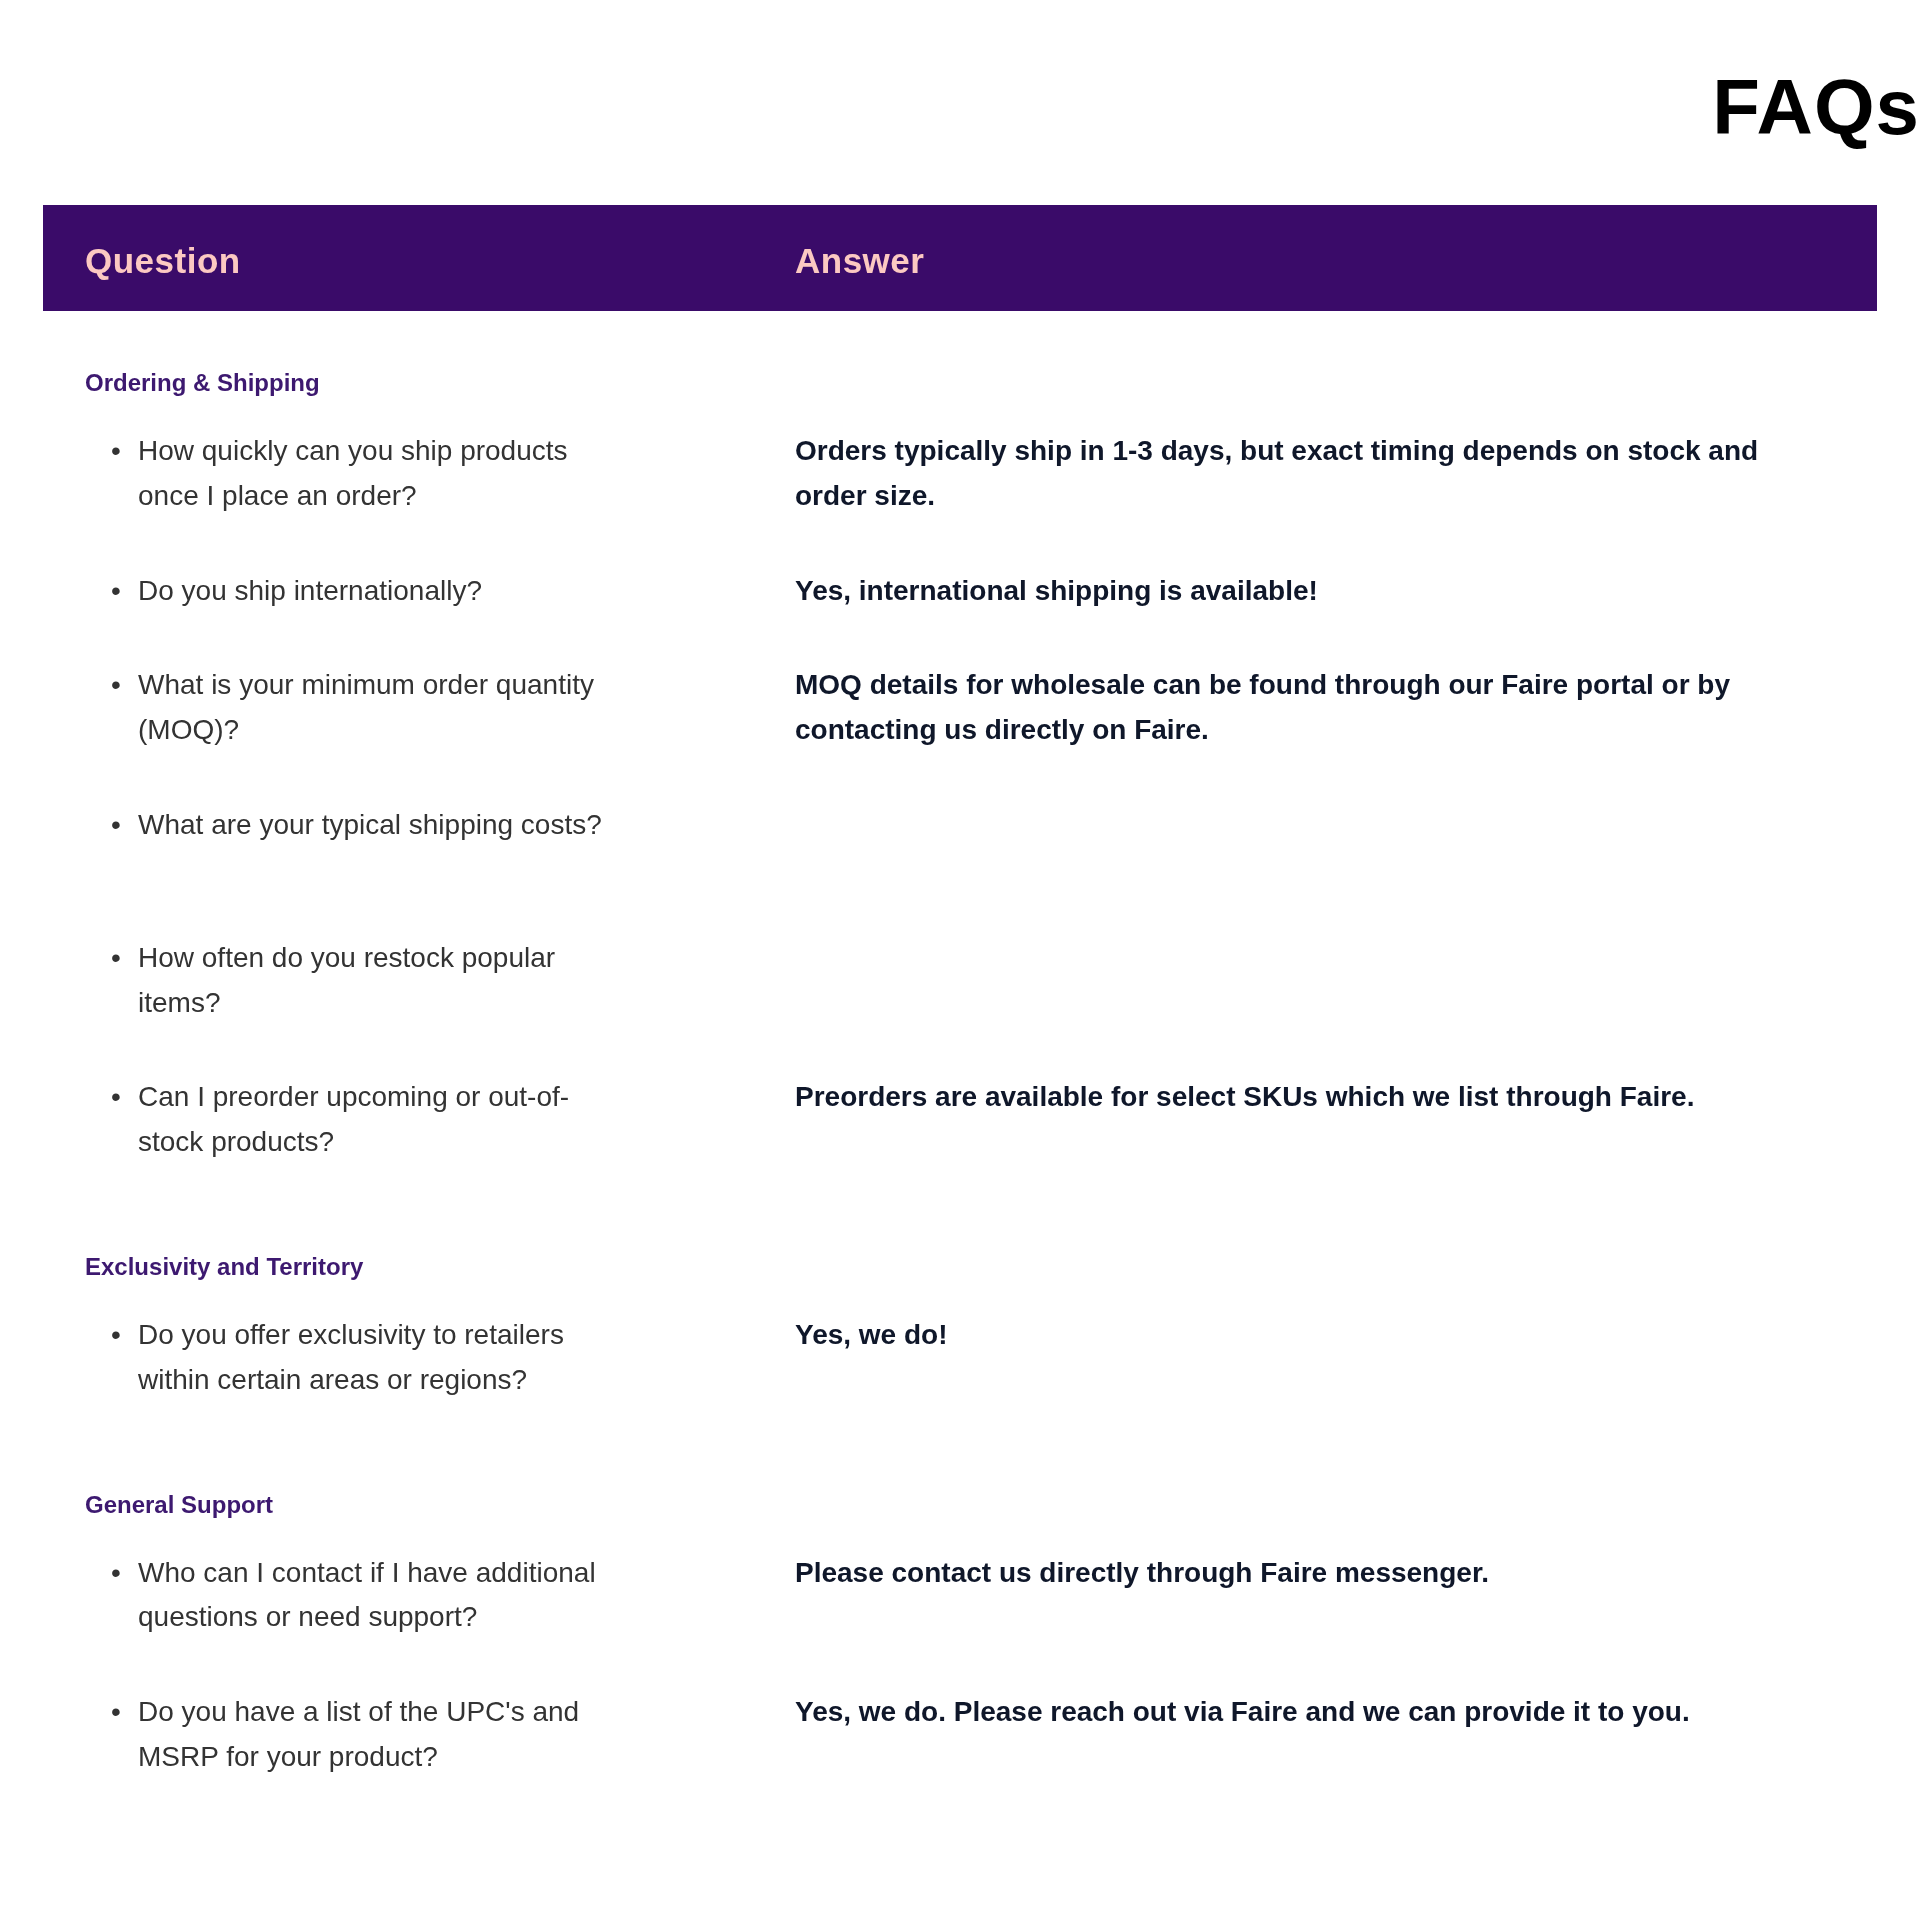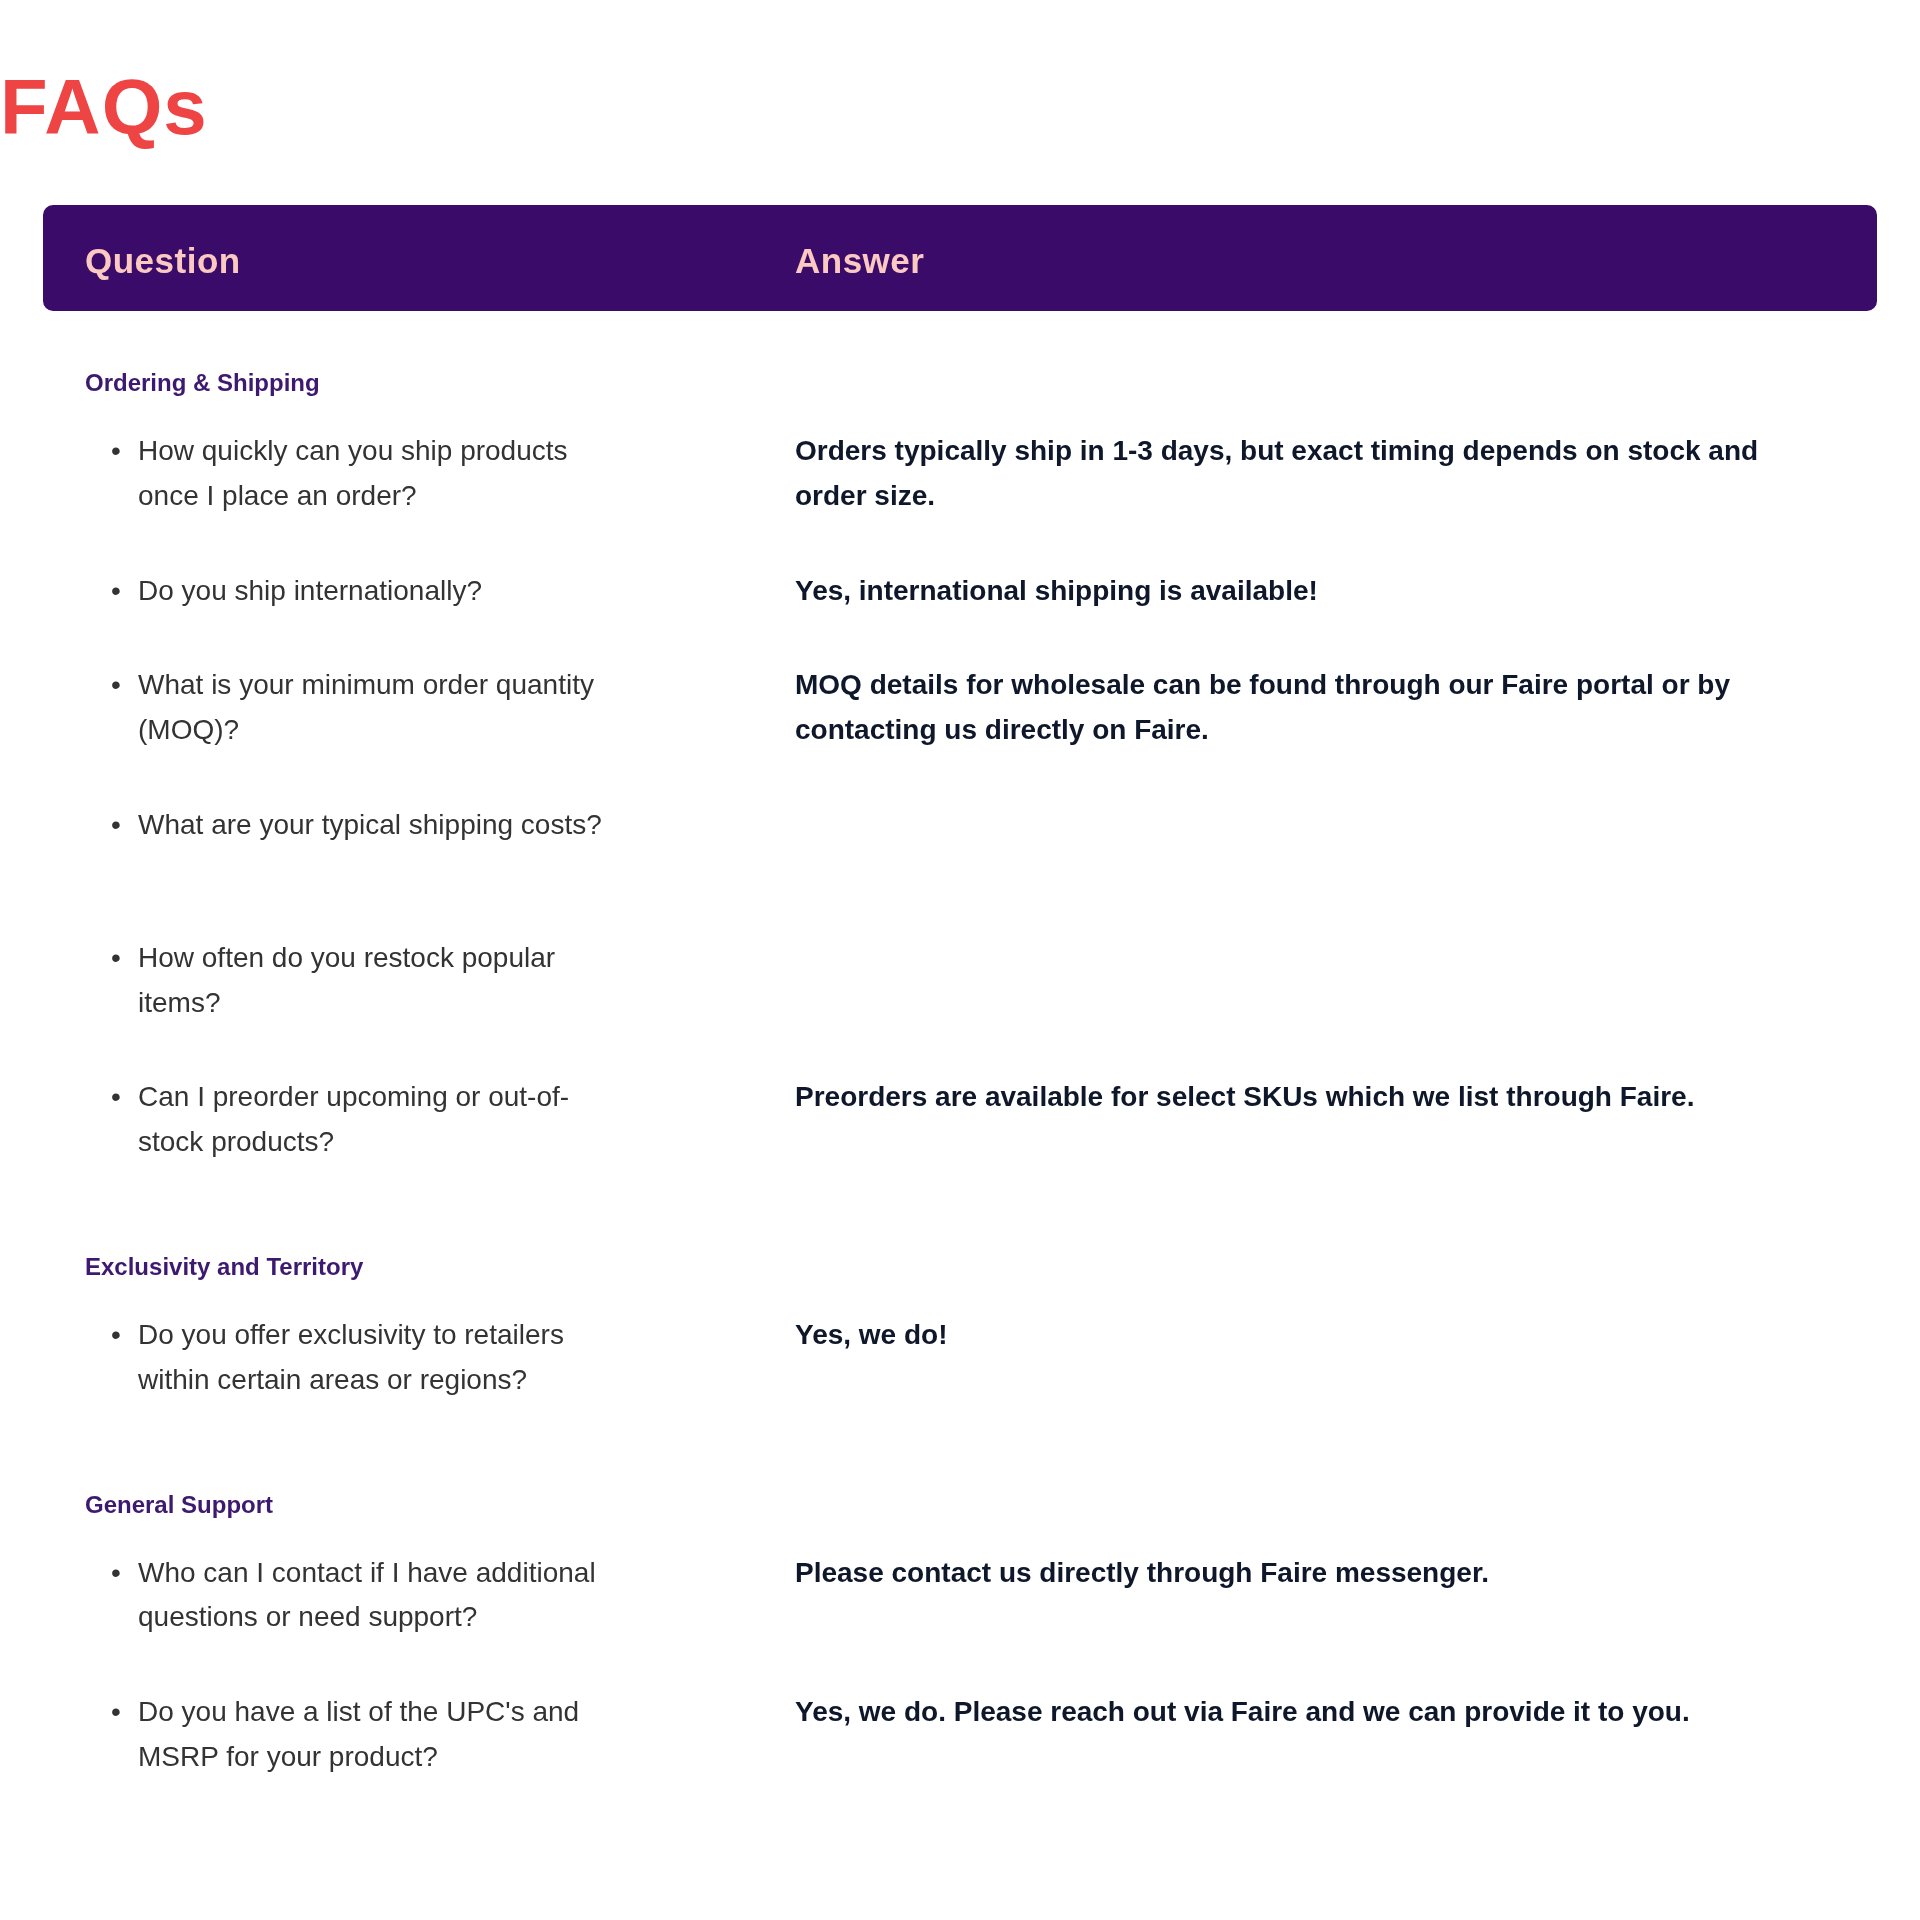--- a/index.html
+++ b/index.html
@@ -8,38 +8,37 @@
     width: 1920px;
     height: 1920px;
     background: #ffffff;
     font-family: "Liberation Sans", "DejaVu Sans", sans-serif;
     color: #333333;
     overflow: hidden;
   }
   .page { width: 1920px; height: 1920px; position: relative; }
 
   .page-title {
-    text-align: left;
+    text-align: right;
     font-size: 78px;
     font-weight: 800;
     letter-spacing: 1px;
-    color: #ef4444;
+    color: #000000;
     padding-top: 62px;
   }
 
   .header-bar {
     margin: 52px 43px 0 43px;
     height: 106px;
     background: #3a0b69;
     display: grid;
     grid-template-columns: 710px 1fr;
     align-items: center;
     padding-left: 42px;
     padding-top: 6px;
-    border-radius: 10px;
   }
   .header-bar .col-label {
     font-size: 35px;
     font-weight: 700;
     color: #fcc9c2;
     letter-spacing: 0.5px;
   }
 
   .faq-body {
     margin: 0 43px;

